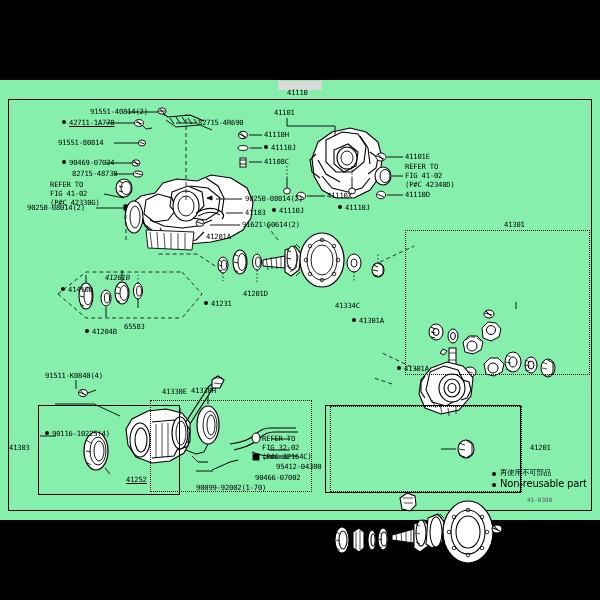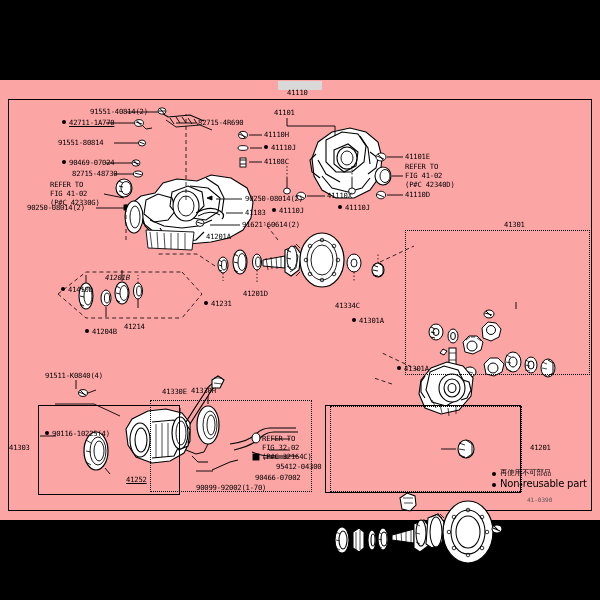--- a/index.html
+++ b/index.html
@@ -1,18 +1,18 @@
 <!DOCTYPE html>
 <html><head>
 <meta charset="utf-8">
 <style>
   html,body{margin:0;padding:0;background:#000;}
   body{width:600px;height:600px;overflow:hidden;font-family:"DejaVu Sans Mono",monospace;}
   #stage{position:relative;width:600px;height:600px;background:#000;}
-  #sheet{position:absolute;left:0;top:80px;width:600px;height:440px;background:#fca5a5;}
+  #sheet{position:absolute;left:0;top:80px;width:600px;height:440px;background:#86efac;}
   .frame{position:absolute;border:1px solid #000;box-sizing:border-box;}
   .dframe{position:absolute;border:1px dotted #000;box-sizing:border-box;}
   .lbl{position:absolute;font-family:"DejaVu Sans Mono",monospace;font-size:7.2px;
        color:#000;white-space:pre;letter-spacing:-0.2px;line-height:8.6px;}
   .dot{position:absolute;width:4px;height:4px;background:#000;border-radius:50%;}
   .ln{position:absolute;background:#000;}
   .hl{height:1px;}
   svg{position:absolute;left:0;top:0;overflow:visible;}
   .hdr{position:absolute;background:#d9d9d9;}
   .code{position:absolute;font-size:6px;color:#555;font-family:"DejaVu Sans Mono",monospace;}
@@ -407,21 +407,21 @@
     <span class="dot" style="left:272px;top:128px;"></span>
     <span class="lbl" style="left:279px;top:127px;">41110J</span>
     <span class="dot" style="left:338px;top:125px;"></span>
     <span class="lbl" style="left:345px;top:124px;">41110J</span>
     <span class="lbl" style="left:504px;top:141px;">41301</span>
     <span class="dot" style="left:61px;top:207px;"></span>
     <span class="lbl" style="left:68px;top:206px;">41410D</span>
     <span class="lbl" style="left:105px;top:194px;font-style:italic;">41201B</span>
     <span class="dot" style="left:85px;top:249px;"></span>
     <span class="lbl" style="left:92px;top:248px;">41204B</span>
-    <span class="lbl" style="left:124px;top:243px;">41214</span>
+    <span class="lbl" style="left:124px;top:243px;">65583</span>
     <span class="dot" style="left:204px;top:221px;"></span>
     <span class="lbl" style="left:211px;top:220px;">41231</span>
     <span class="lbl" style="left:243px;top:210px;">41201D</span>
     <span class="lbl" style="left:335px;top:222px;">41334C</span>
     <span class="dot" style="left:352px;top:238px;"></span>
     <span class="lbl" style="left:359px;top:237px;">41301A</span>
     <span class="dot" style="left:397px;top:286px;"></span>
     <span class="lbl" style="left:404px;top:285px;">41301A</span>
 
     <div class="dframe" style="left:405px;top:150px;width:185px;height:145px;"></div>

